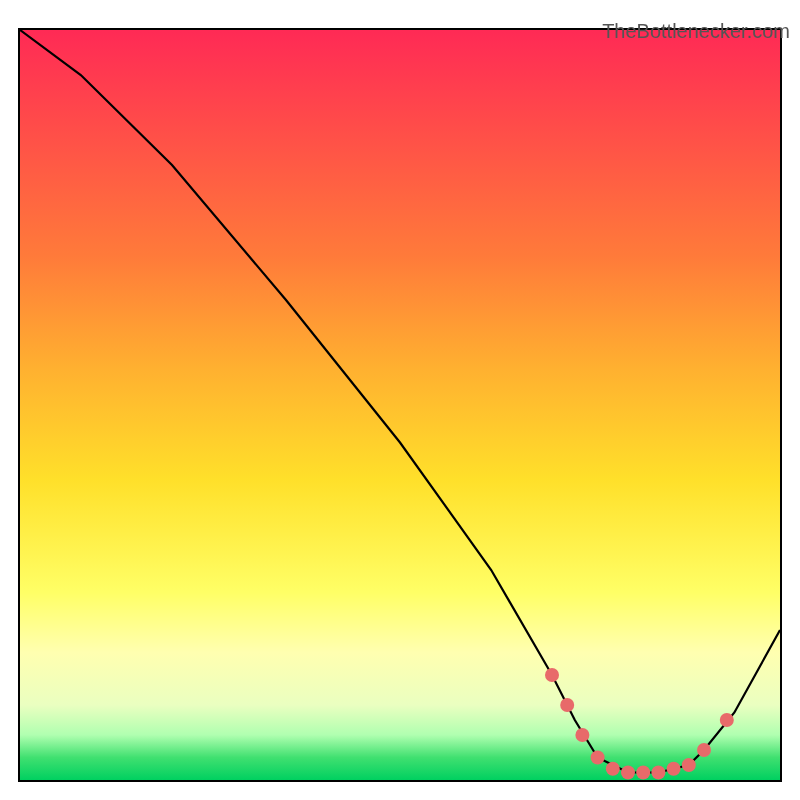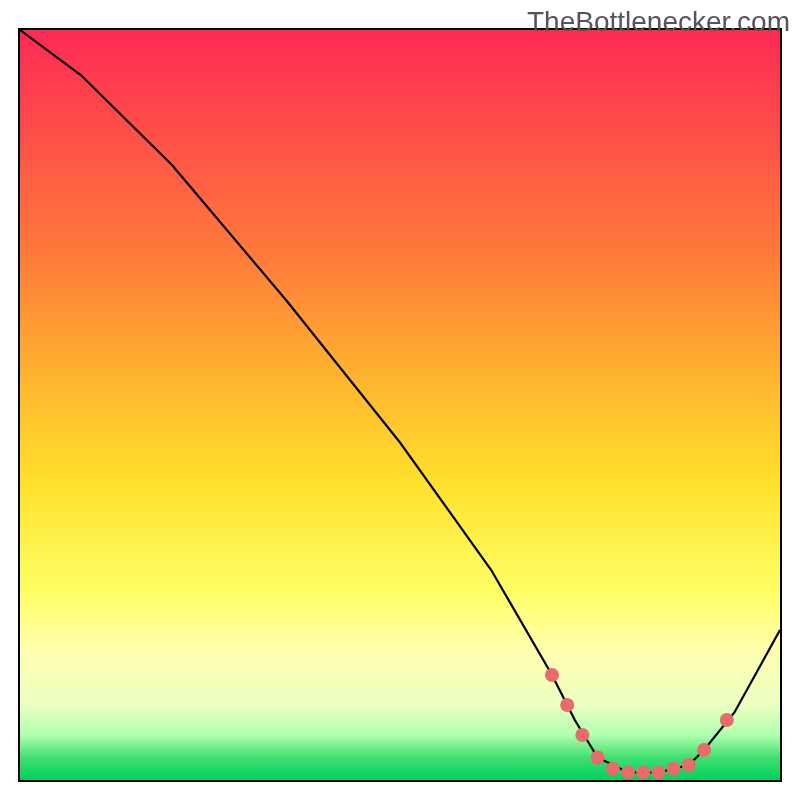--- a/index.html
+++ b/index.html
@@ -10,23 +10,23 @@
     background: #ffffff;
     font-family: Arial, Helvetica, sans-serif;
   }
   .container {
     position: relative;
     width: 800px;
     height: 800px;
   }
   .watermark {
     position: absolute;
-    top: 6px;
+    top: 20px;
     right: 10px;
-    font-size: 28px;
+    font-size: 20px;
     color: #555;
     font-weight: 400;
     z-index: 10;
   }
   .plot-area {
     position: absolute;
     left: 18px;
     top: 28px;
     width: 764px;
     height: 754px;

